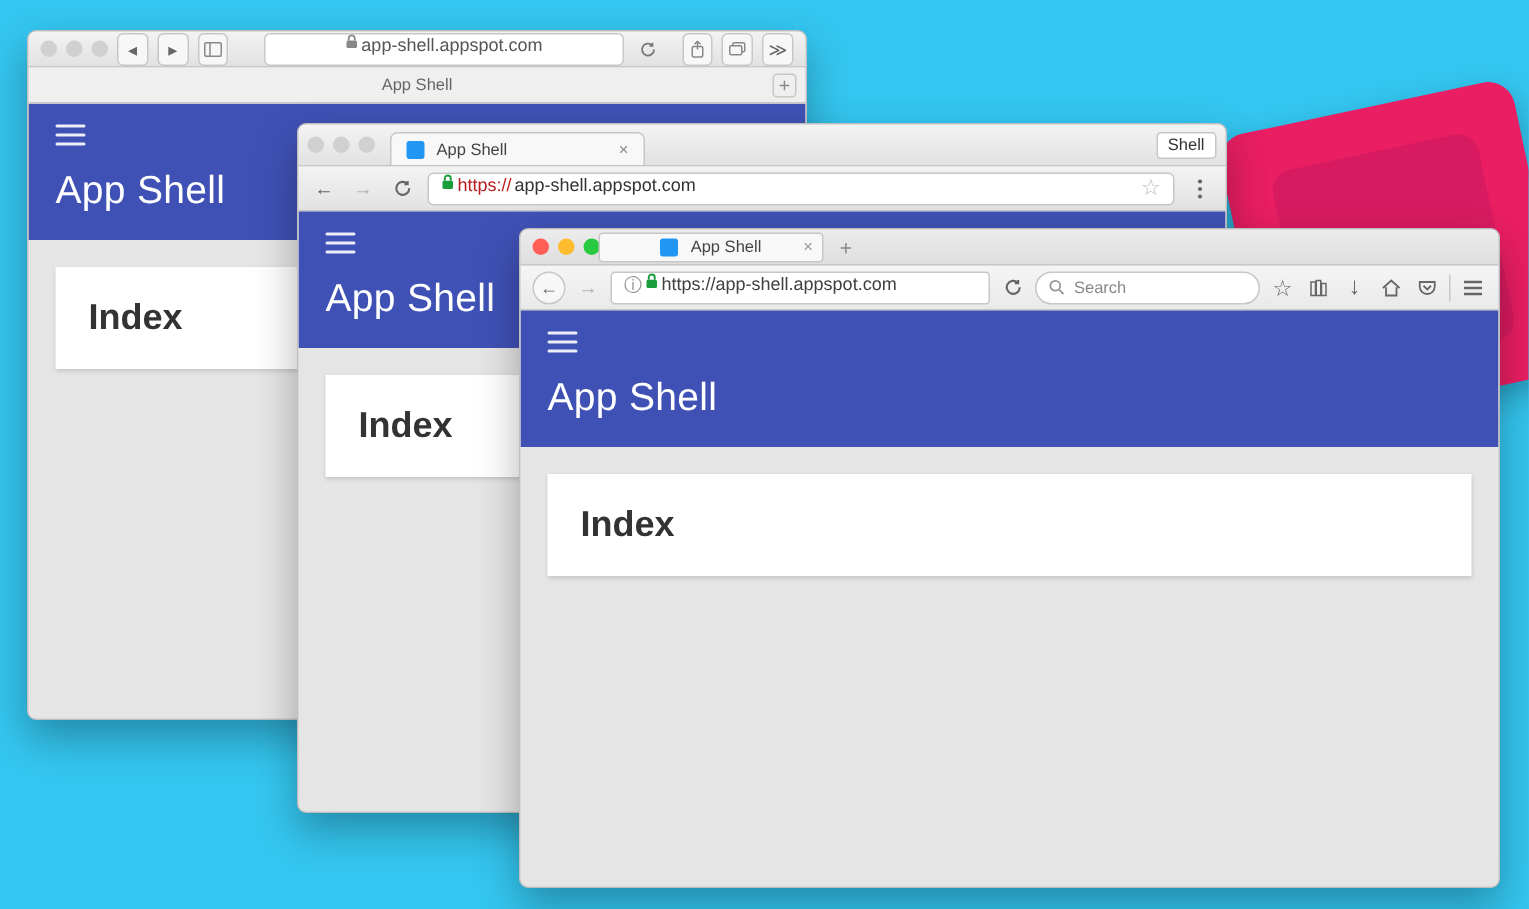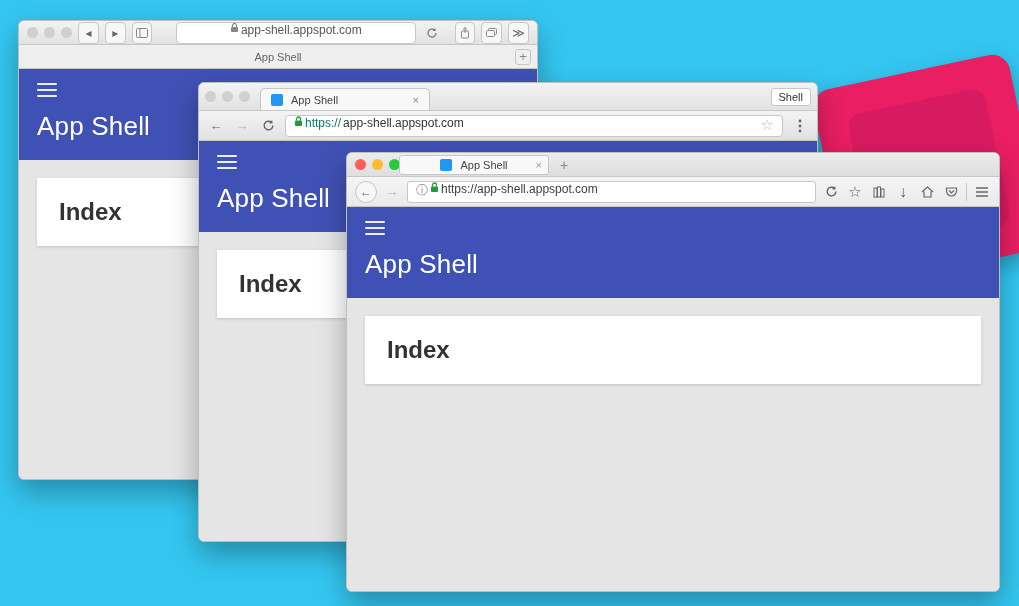--- a/index.html
+++ b/index.html
@@ -43,21 +43,21 @@
     background: linear-gradient(#f3f3f3,#e2e2e2);
     border-bottom: 1px solid #c7c7c7;
   }
   .titlebar { height: 24px; display:flex; align-items:center; padding:0 8px; gap:6px; }
   .traffic { display:flex; gap:6px; }
   .dot { width:11px; height:11px; border-radius:50%; }
   .red{background:#ff5f57;} .yel{background:#febc2e;} .grn{background:#28c840;}
   .gray{background:#d0d0d0;}
   .urlrow { height:30px; display:flex; align-items:center; padding:0 8px; gap:8px; font-size:12px; color:#555; }
   .omnibox { flex:1; background:#fff; border:1px solid #c7c7c7; border-radius:4px; height:22px; display:flex; align-items:flex-start; padding:0 8px; gap:2px; font-size:12px; color:#333; }
-  .omnibox .green{ color:#0f766e; }
+  .omnibox .green{ color:#b91c1c; }
   .iconbtn { width:22px; height:22px; border:1px solid #c7c7c7; border-radius:4px; display:flex; align-items:center; justify-content:center; background:#f7f7f7; color:#666; font-size:12px; cursor:pointer; }
   .iconplain { width:18px; height:18px; display:flex; align-items:center; justify-content:center; color:#666; font-size:13px; cursor:pointer; }
 
   
   .tabrow { height:24px; background:#efefef; border-bottom:1px solid #c7c7c7; display:flex; align-items:center; font-size:11px; color:#666; position:relative; }
   .tabrow .tablabel { flex:1; text-align:center; }
   .tabrow .plus { position:absolute; right:6px; width:16px; height:16px; border:1px solid #c7c7c7; border-radius:3px; display:flex; align-items:center; justify-content:center; font-size:13px; color:#888; cursor:pointer; }
 
   
   .app { flex:1; background:#e5e5e5; display:flex; flex-direction:column; }
@@ -240,20 +240,29 @@
           </svg>
       </span>
       <span style="color:#404040;">https://app-shell.appspot.com</span>
     </div>
     <div class="iconplain">
       <svg width="13" height="13" viewBox="0 0 12 12">
           <path d="M10 6a4 4 0 1 1-1.2-2.8" fill="none" stroke="#666" stroke-width="1.3"></path>
           <path d="M9 1.5 V3.5 H7" fill="none" stroke="#666" stroke-width="1.3"></path>
         </svg>
     </div>
+    <div class="ffsearch">
+      <span>
+        <svg width="11" height="11" viewBox="0 0 11 11">
+            <circle cx="4.5" cy="4.5" r="3.3" fill="none" stroke="#999" stroke-width="1.2"></circle>
+            <line x1="7.2" y1="7.2" x2="10" y2="10" stroke="#999" stroke-width="1.2"></line>
+          </svg>
+      </span>
+      <span>Search</span>
+    </div>
     <div class="ffright">
       <div class="iconplain" style="font-size:15px;">☆</div>
       <div class="iconplain">
         <svg width="12" height="12" viewBox="0 0 12 12">
             <rect x="1" y="2" width="3" height="9" fill="none" stroke="#666"></rect>
             <rect x="4.5" y="1" width="3" height="10" fill="none" stroke="#666"></rect>
             <rect x="8" y="3" width="3" height="8" fill="none" stroke="#666"></rect>
           </svg>
       </div>
       <div class="iconplain" style="font-size:16px; font-weight:bold;">↓</div>

